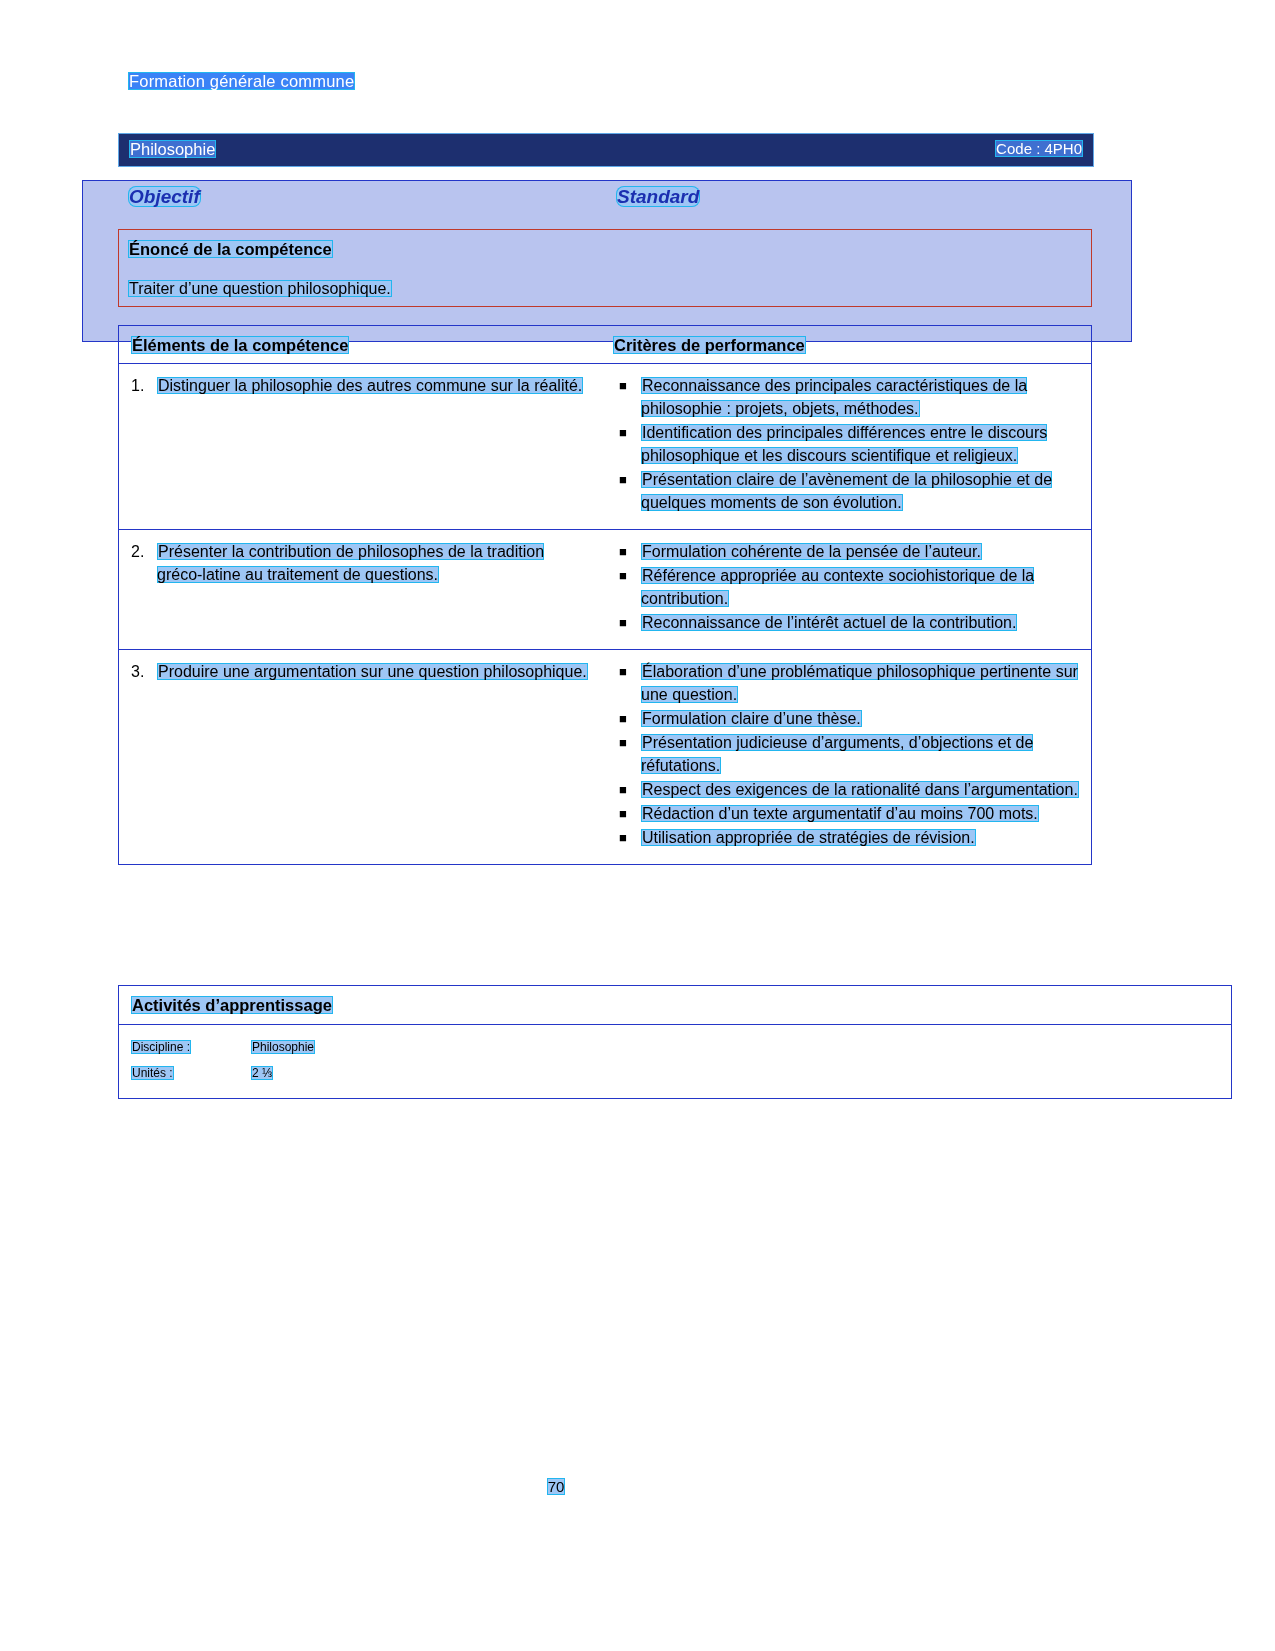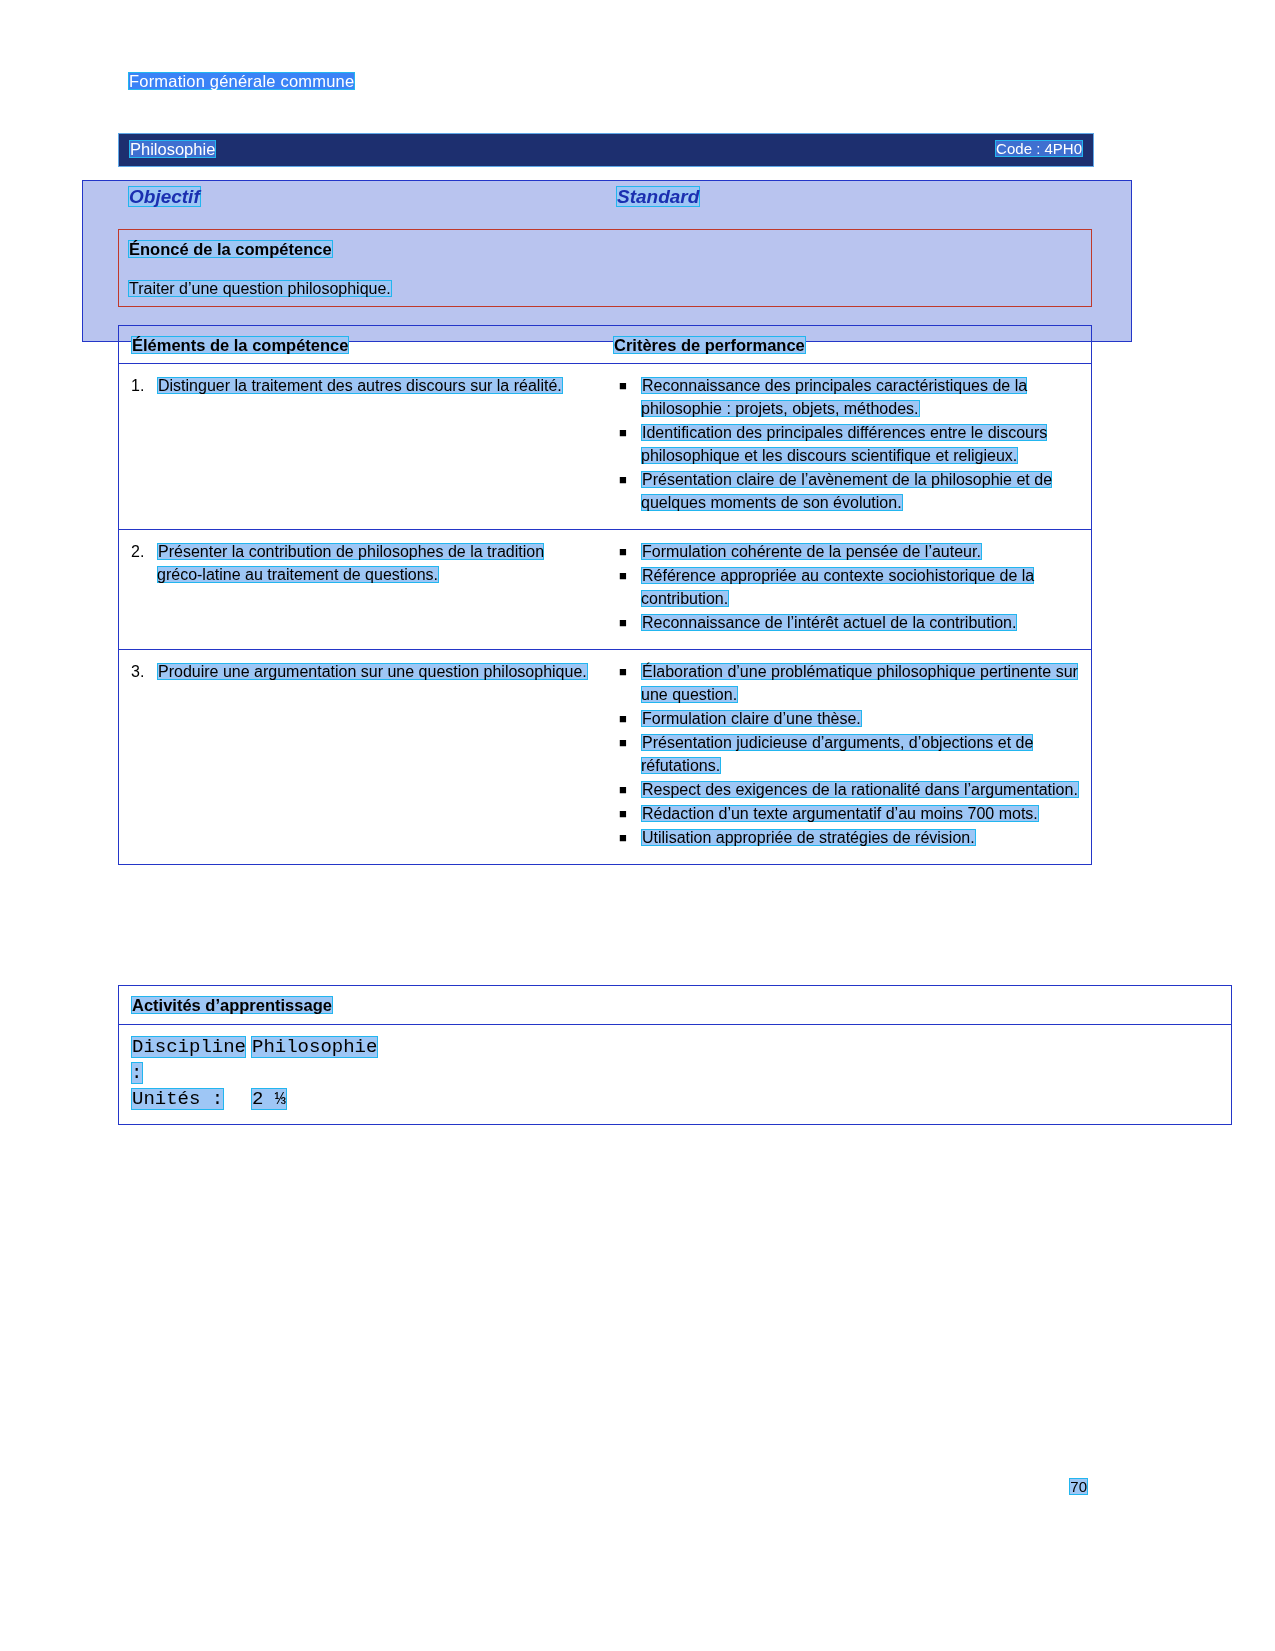--- a/index.html
+++ b/index.html
@@ -83,21 +83,21 @@
     left: 128px;
     top: 186px;
     width: 980px;
     font-style: italic;
     font-weight: bold;
     font-size: 19px;
     color: #1b2fb0;
   }
   .objstd-labels .obj { position: absolute; left: 0; top: 0; }
   .objstd-labels .std { position: absolute; left: 488px; top: 0; }
-  .objstd-labels .hl { background: #9ec6f5; }
+  .objstd-labels .hl { background: #9ec6f5; border-radius: 8px; }
 
   
   .enonce-box {
     position: absolute;
     left: 118px;
     top: 229px;
     width: 974px;
     height: 78px;
     border: 1.5px solid #c0392b;
     box-sizing: border-box;
@@ -195,34 +195,33 @@
     box-sizing: border-box;
   }
   .act-title {
     border-bottom: 1.5px solid #2436c8;
     padding: 10px 12px 9px 12px;
     font-weight: bold;
     font-size: 16.5px;
   }
   .act-body {
     padding: 9px 12px 12px 12px;
-    font-size: 19px;
+    font-size: 12px;
     line-height: 26px;
-    font-family: Liberation Mono, monospace;
   }
   .act-line { display: flex; }
   .act-line .k { width: 120px; flex: none; }
   .act-line .v { flex: 1; }
 
   .pagenum {
     position: absolute;
-    left: 8px;
+    left: 16px;
     top: 1478px;
     width: 1080px;
-    text-align: right;
+    text-align: center;
     font-size: 15px;
   }
 </style>
 </head>
 <body>
 
 <div class="page">
 
   <div class="fg-commune">
     <span class="hl">Formation générale commune</span>
@@ -263,21 +262,21 @@
       </div>
       <div class="tcol-right">
         <span class="thead-label hl">Critères de performance</span>
       </div>
     </div>
 
     <div class="trow">
       <div class="tcol-left">
         <div class="elem">
           <div class="num">1.</div>
-          <div class="txt"><span class="hl">Distinguer la traitement des autres discours sur la réalité.</span></div>
+          <div class="txt"><span class="hl">Distinguer la philosophie des autres commune sur la réalité.</span></div>
         </div>
       </div>
       <div class="tcol-right">
         <ul class="crit">
           <li>
               <span class="bullet">■</span>
               <span class="ctext"><span class="hl">Reconnaissance des principales caractéristiques de la philosophie : projets, objets, méthodes.</span></span>
             </li>
           <li>
               <span class="bullet">■</span>

